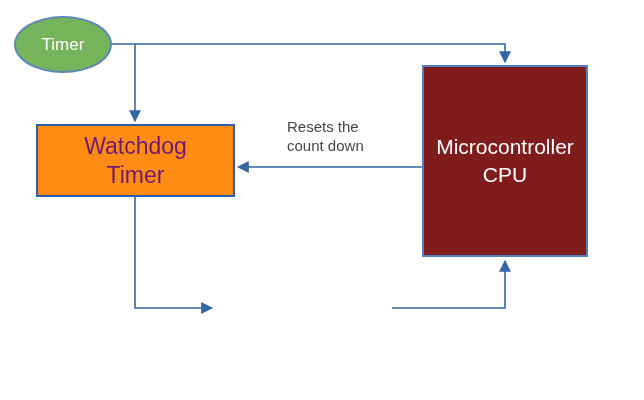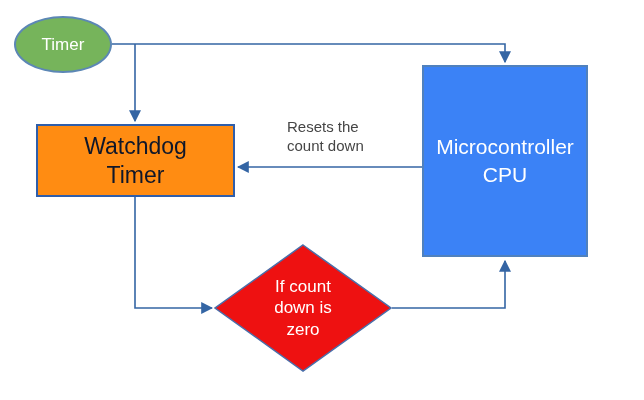--- a/index.html
+++ b/index.html
@@ -116,36 +116,28 @@
     <path d="M135,44 V121" fill="none" stroke-width="1.6" marker-end="url(#arrow)" stroke="#3465a4"></path>
     <path d="M422,167 H238" fill="none" stroke-width="1.6" marker-end="url(#arrow)" stroke="#3465a4"></path>
     <path d="M135,197 V308 H212" fill="none" stroke-width="1.6" marker-end="url(#arrow)" stroke="#3465a4"></path>
     <path d="M392,308 H505 V261" fill="none" stroke-width="1.6" marker-end="url(#arrow)" stroke="#3465a4"></path>
   </svg>
 
   <div class="node node-clock" style="background-color: rgb(118, 180, 91); border-color: rgb(92, 135, 181); color: rgb(255, 255, 255);">
     <span>Timer</span>
   </div>
 
-  <div class="node node-watchdog" style="background-color: rgb(255, 140, 18); border-color: rgb(47, 94, 170); color: #0f172a;">
+  <div class="node node-watchdog" style="background-color: rgb(255, 140, 18); border-color: rgb(47, 94, 170); color: #701a75;">
     <span>Watchdog
 Timer</span>
   </div>
 
-  <div class="node node-cpu" style="background-color: #3b82f6; border-color: rgb(80, 129, 189); color: rgb(255, 255, 255);">
+  <div class="node node-cpu" style="background-color: #7f1d1d; border-color: rgb(80, 129, 189); color: rgb(255, 255, 255);">
     <span>Microcontroller
 CPU</span>
   </div>
 
-  <div class="node-diamond-wrap">
-    <svg width="178" height="128" viewBox="0 0 178 128" xmlns="http://www.w3.org/2000/svg">
-      <polygon points="89,1 177,64 89,127 1,64" stroke-width="1.5" fill="#ee1111" stroke="#4a6ea9"></polygon>
-    </svg>
-    <div class="diamond-label" style="color: rgb(255, 255, 255);">If count
-down is
-zero</div>
-  </div>
 
   <div class="edge-label edge-label-resets" style="color: rgb(69, 69, 69);">Resets the
 count down</div>
 
 
 </div>
 
 </body></html>

